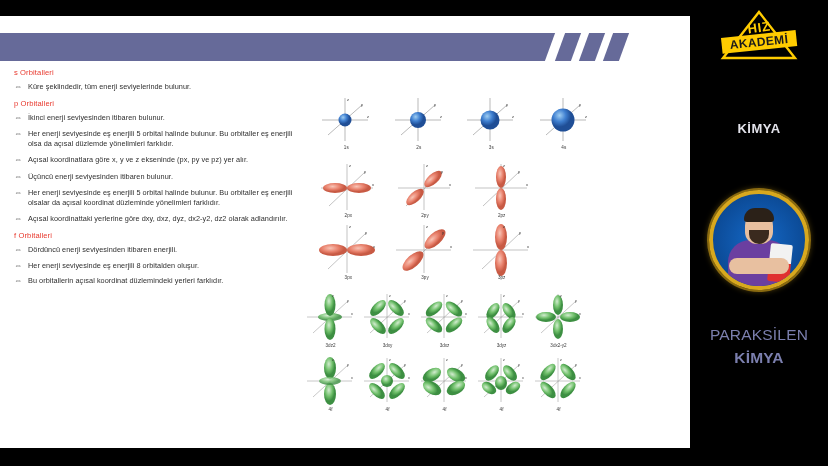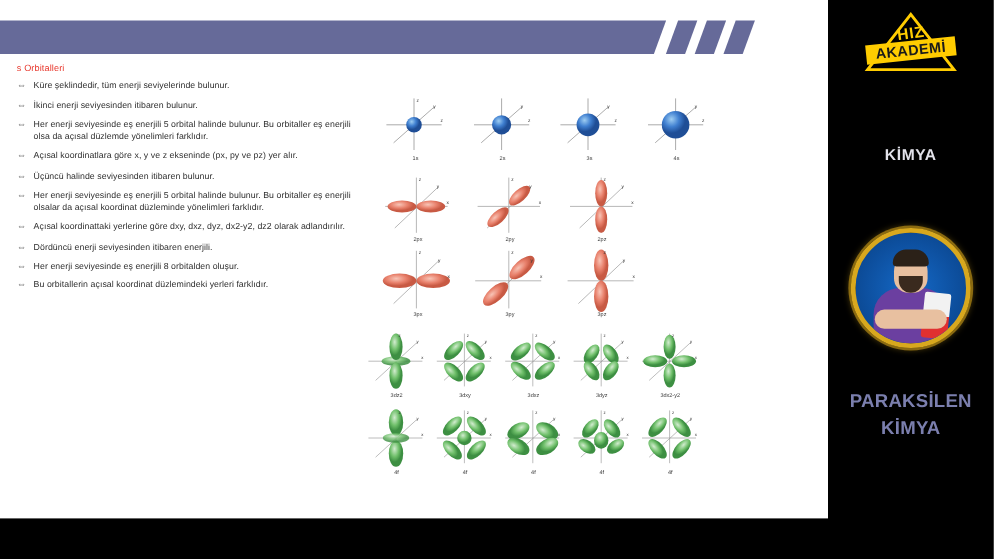--- a/index.html
+++ b/index.html
@@ -8,21 +8,21 @@
     width: 828px; height: 466px;
     background: #000;
     font-family: "Liberation Sans", sans-serif;
     overflow: hidden;
     position: relative;
   }
 
   
   #slide {
     position: absolute;
-    left: 0; top: 0;
+    left: 0; top: 16px;
     width: 690px; height: 432px;
     background: #ffffff;
   }
 
   
   #header-bar {
     position: absolute;
     left: -10px; top: 17px;
     width: 560px; height: 28px;
     background: #666a99;
@@ -230,21 +230,21 @@
     border-radius: 2px;
   }
 
   
   #brand-name {
     position: absolute;
     left: 0; right: 0; top: 326px;
     text-align: center;
     color: #7b7fae;
     font-size: 15.5px;
-    font-weight: bold;
+    font-weight: normal;
     letter-spacing: .2px;
   }
   #brand-sub {
     position: absolute;
     left: 0; right: 0; top: 349px;
     text-align: center;
     color: #7b7fae;
     font-size: 15.5px;
     font-weight: bold;
     letter-spacing: .2px;
@@ -264,50 +264,52 @@
 
     <div class="section">
       <div class="section-title">s Orbitalleri</div>
       <div class="bullet-row">
         <span class="bullet-glyph">⇔</span>
         <span class="bullet-text">Küre şeklindedir, tüm enerji seviyelerinde bulunur.</span>
       </div>
     </div>
 
     <div class="section">
+      <div class="section-title">p Orbitalleri</div>
       <div class="bullet-row">
         <span class="bullet-glyph">⇔</span>
         <span class="bullet-text">İkinci enerji seviyesinden itibaren bulunur.</span>
       </div>
       <div class="bullet-row">
         <span class="bullet-glyph">⇔</span>
         <span class="bullet-text">Her enerji seviyesinde eş enerjili 5 orbital halinde bulunur. Bu orbitaller eş enerjili olsa da açısal düzlemde yönelimleri farklıdır.</span>
       </div>
       <div class="bullet-row">
         <span class="bullet-glyph">⇔</span>
         <span class="bullet-text">Açısal koordinatlara göre x, y ve z ekseninde (px, py ve pz) yer alır.</span>
       </div>
     </div>
 
     <div class="section">
       <div class="bullet-row">
         <span class="bullet-glyph">⇔</span>
-        <span class="bullet-text">Üçüncü halinde seviyesinden itibaren bulunur.</span>
+        <span class="bullet-text">Üçüncü enerji seviyesinden itibaren bulunur.</span>
       </div>
       <div class="bullet-row">
         <span class="bullet-glyph">⇔</span>
         <span class="bullet-text">Her enerji seviyesinde eş enerjili 5 orbital halinde bulunur. Bu orbitaller eş enerjili olsalar da açısal koordinat düzleminde yönelimleri farklıdır.</span>
       </div>
       <div class="bullet-row">
         <span class="bullet-glyph">⇔</span>
         <span class="bullet-text">Açısal koordinattaki yerlerine göre dxy, dxz, dyz, dx2-y2, dz2 olarak adlandırılır.</span>
       </div>
     </div>
 
     <div class="section">
+      <div class="section-title">f Orbitalleri</div>
       <div class="bullet-row">
         <span class="bullet-glyph">⇔</span>
         <span class="bullet-text">Dördüncü enerji seviyesinden itibaren enerjili.</span>
       </div>
       <div class="bullet-row">
         <span class="bullet-glyph">⇔</span>
         <span class="bullet-text">Her enerji seviyesinde eş enerjili 8 orbitalden oluşur.</span>
       </div>
       <div class="bullet-row">
         <span class="bullet-glyph">⇔</span>

